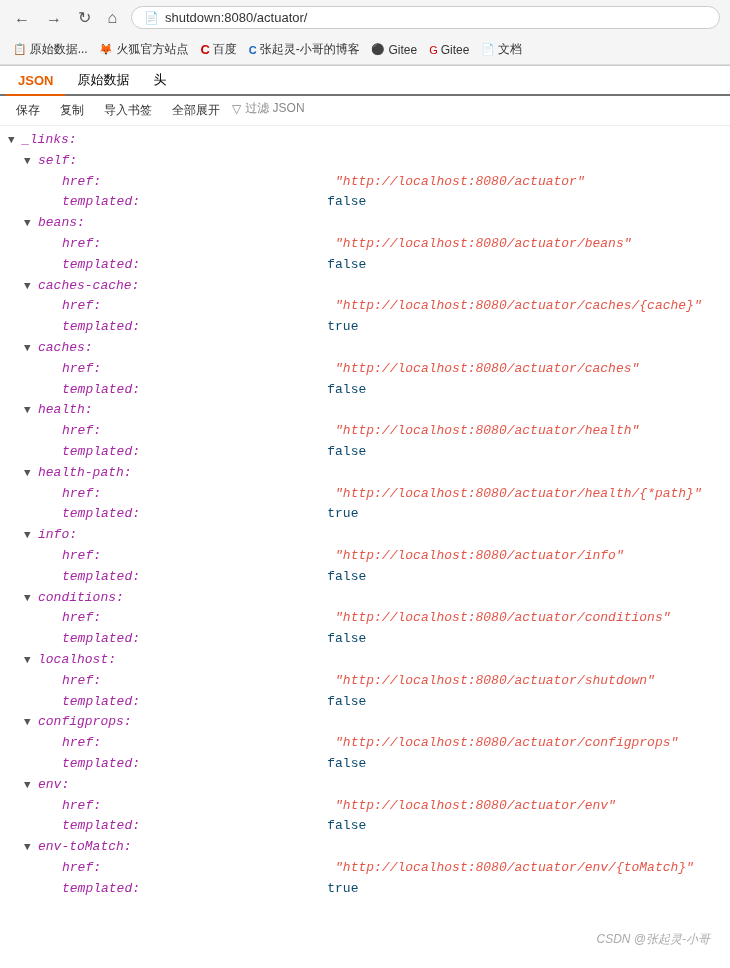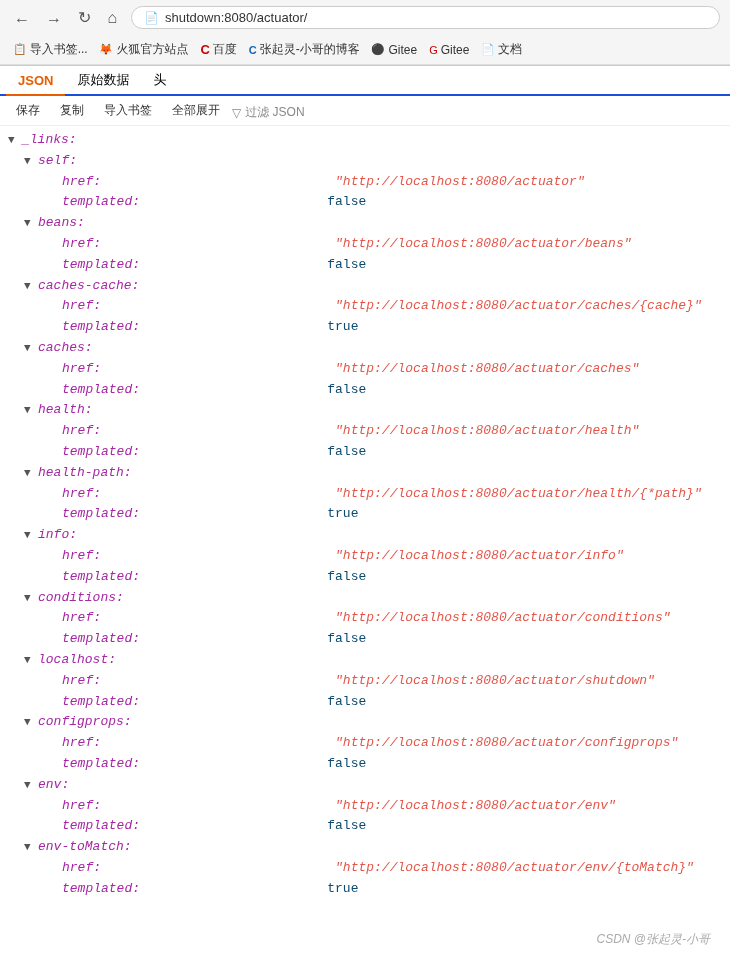--- a/index.html
+++ b/index.html
@@ -82,21 +82,21 @@
     }
 
     .bookmark-item .bk-icon {
       font-size: 11px;
     }
 
     
     .json-tabs {
       display: flex;
       background: #fff;
-      border-bottom: 2px solid #1d4ed8;
+      border-bottom: 2px solid #737373;
       padding: 0 6px;
     }
 
     .json-tab {
       padding: 5px 12px;
       font-size: 13px;
       cursor: pointer;
       border: none;
       background: none;
     }
@@ -104,21 +104,21 @@
     .json-tab.active {
       color: #e85d00;
       border-bottom: 2px solid #e85d00;
       margin-bottom: -2px;
       font-weight: bold;
     }
 
     
     .json-toolbar {
       display: flex;
-      align-items: flex-end;
+      align-items: flex-start;
       padding: 4px 8px;
       gap: 4px;
       background: #fff;
       border-bottom: 1px solid #eee;
     }
 
     .json-toolbar-btn {
       padding: 2px 8px;
       font-size: 12px;
       cursor: pointer;
@@ -199,21 +199,21 @@
       <button class="nav-btn">⌂</button>
     </div>
     <div class="address-bar">
       <span class="page-icon">📄</span>
       <span>shutdown:8080/actuator/</span>
     </div>
   </div>
   <div class="bookmarks-bar">
     <div class="bookmark-item">
       <span class="bk-icon">📋</span>
-      <span>导入书签...</span>
+      <span>原始数据...</span>
     </div>
     <div class="bookmark-item">
       <span class="bk-icon">🦊</span>
       <span>火狐官方站点</span>
     </div>
     <div class="bookmark-item">
       <span class="bk-icon" style="color:#c00; font-weight:bold; font-size:13px;">C</span>
       <span>百度</span>
     </div>
     <div class="bookmark-item">

